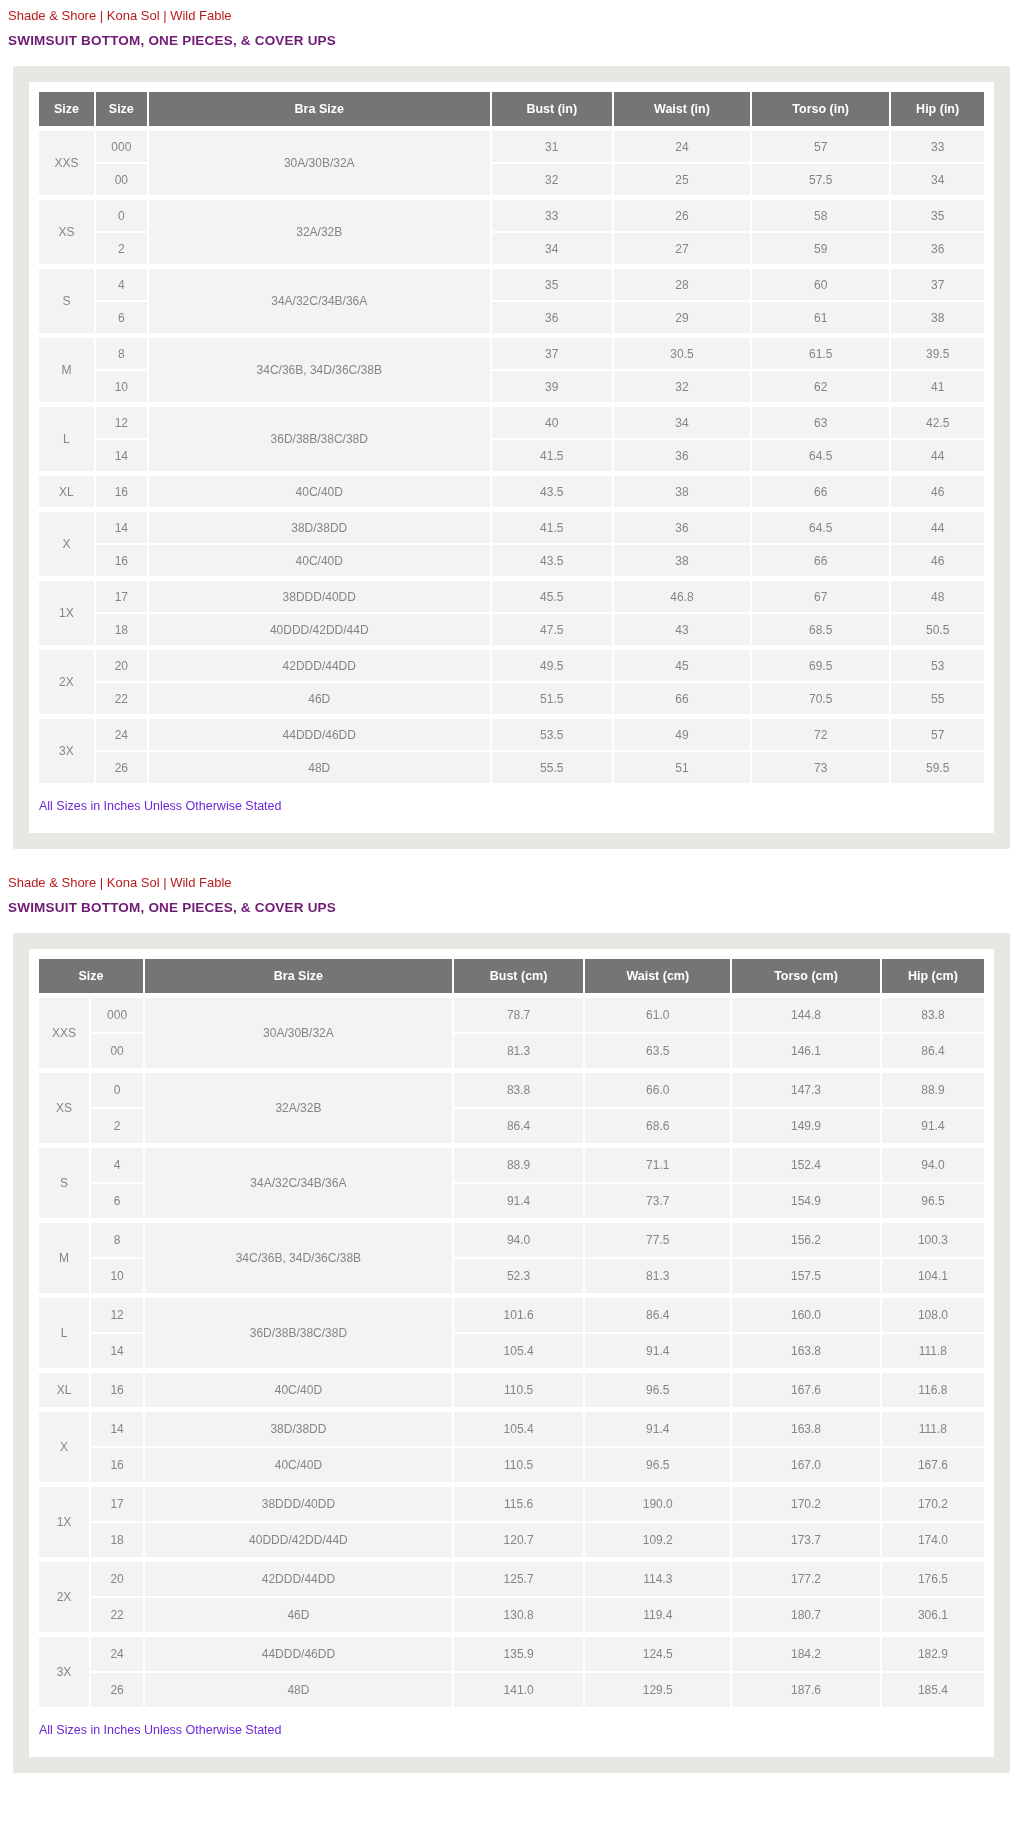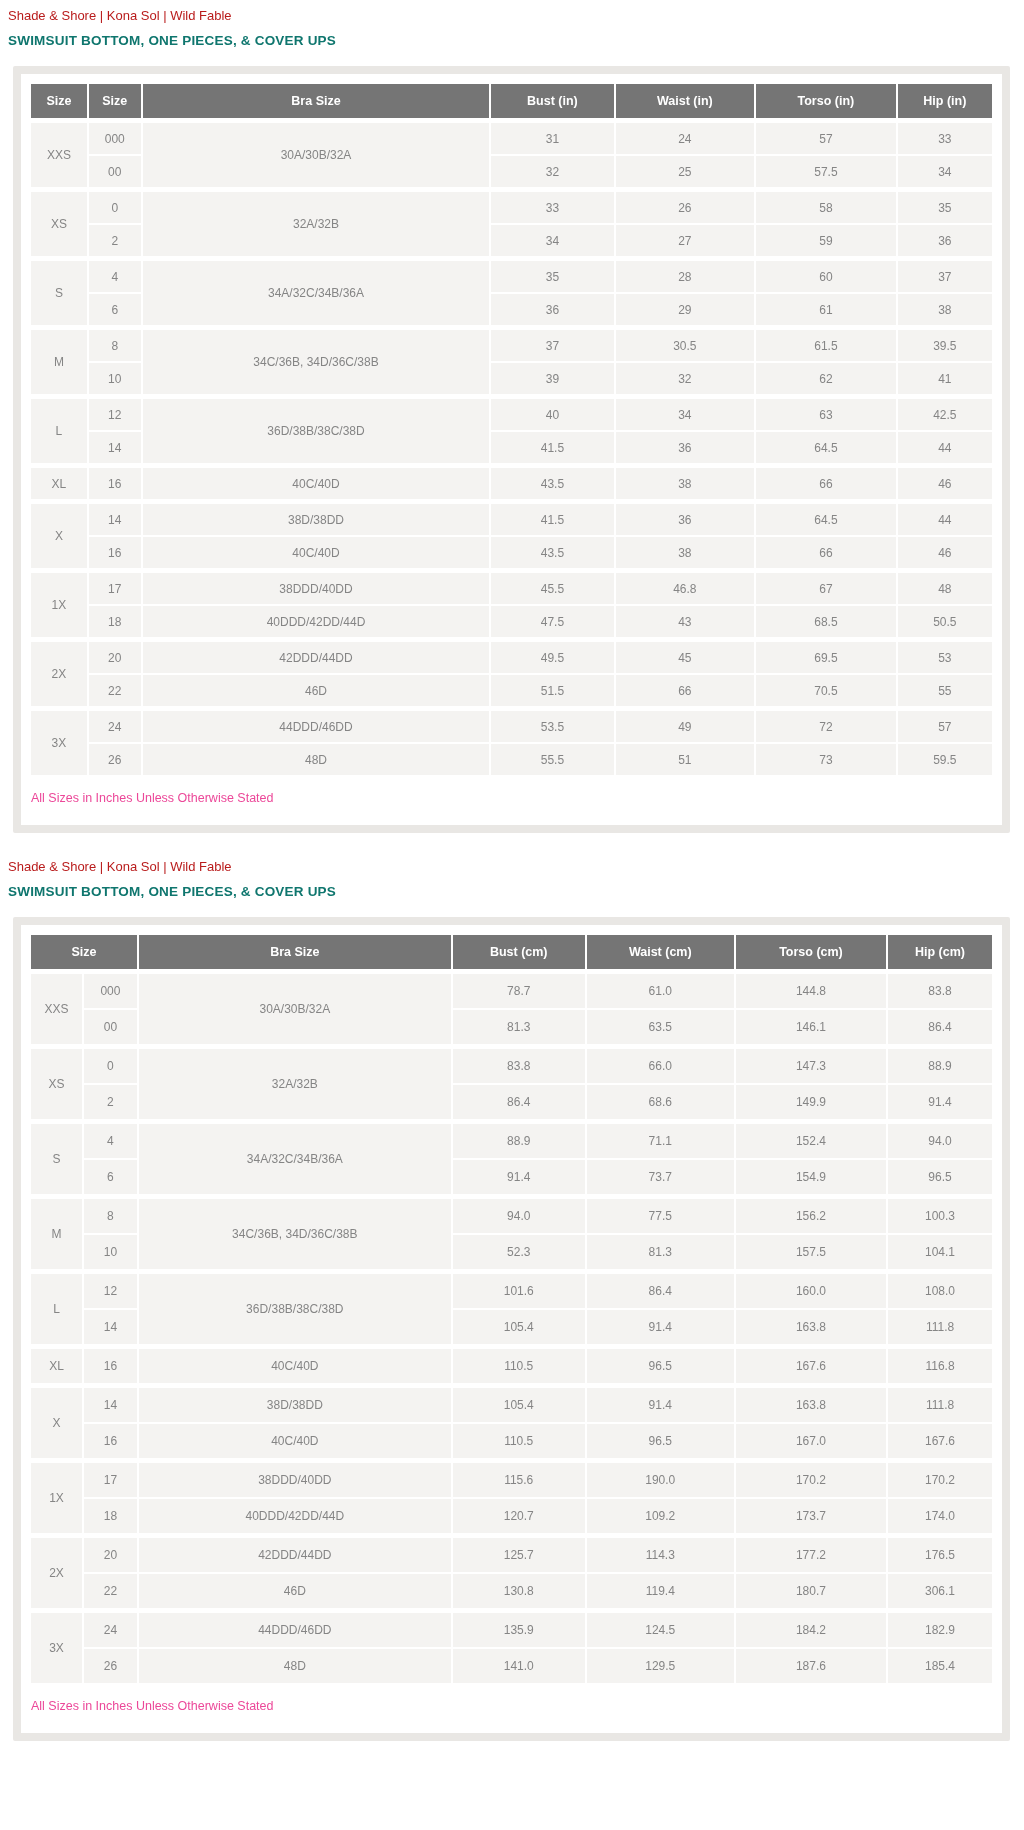--- a/index.html
+++ b/index.html
@@ -15,30 +15,30 @@
   .section { padding-top: 8px; }
   .section + .section { padding-top: 26px; }
   .brands {
     margin: 0 0 2px 8px;
     color: #b91c1c;
     font-size: 13px;
     line-height: 16px;
   }
   .sec-title {
     margin: 8px 0 0 8px;
-    color: #0f766e;
+    color: #701a75;
     font-size: 13.5px;
     font-weight: bold;
     line-height: 17px;
     letter-spacing: 0.2px;
   }
   .chart-box {
     margin: 17px 14px 0 13px;
     background: #e9e7e4;
-    padding: 8px;
+    padding: 16px;
     border-radius: 2px;
   }
   .chart-inner {
     background: #ffffff;
     padding: 8px 8px 0 8px;
   }
   table.size-chart {
     width: 100%;
     border-collapse: collapse;
     background: #ffffff;
@@ -64,21 +64,21 @@
     border-left: 2px solid #ffffff;
     border-right: 2px solid #ffffff;
     border-top: 2px solid #ffffff;
     border-bottom: 0;
   }
   table.size-chart tr.group-start td { border-top: 5px solid #ffffff; }
   table[data-table="0"] td { height: 31px; }
   table[data-table="1"] td { height: 34px; }
   .footnote {
     background: #ffffff;
-    color: #ec4899;
+    color: #6d28d9;
     font-size: 12.5px;
     text-align: left;
     padding: 16px 2px 20px 2px;
   }
 </style>
 </head>
 <body>
 
 <div class="section">
   <div class="brands">Shade &amp; Shore | Kona Sol | Wild Fable</div>

